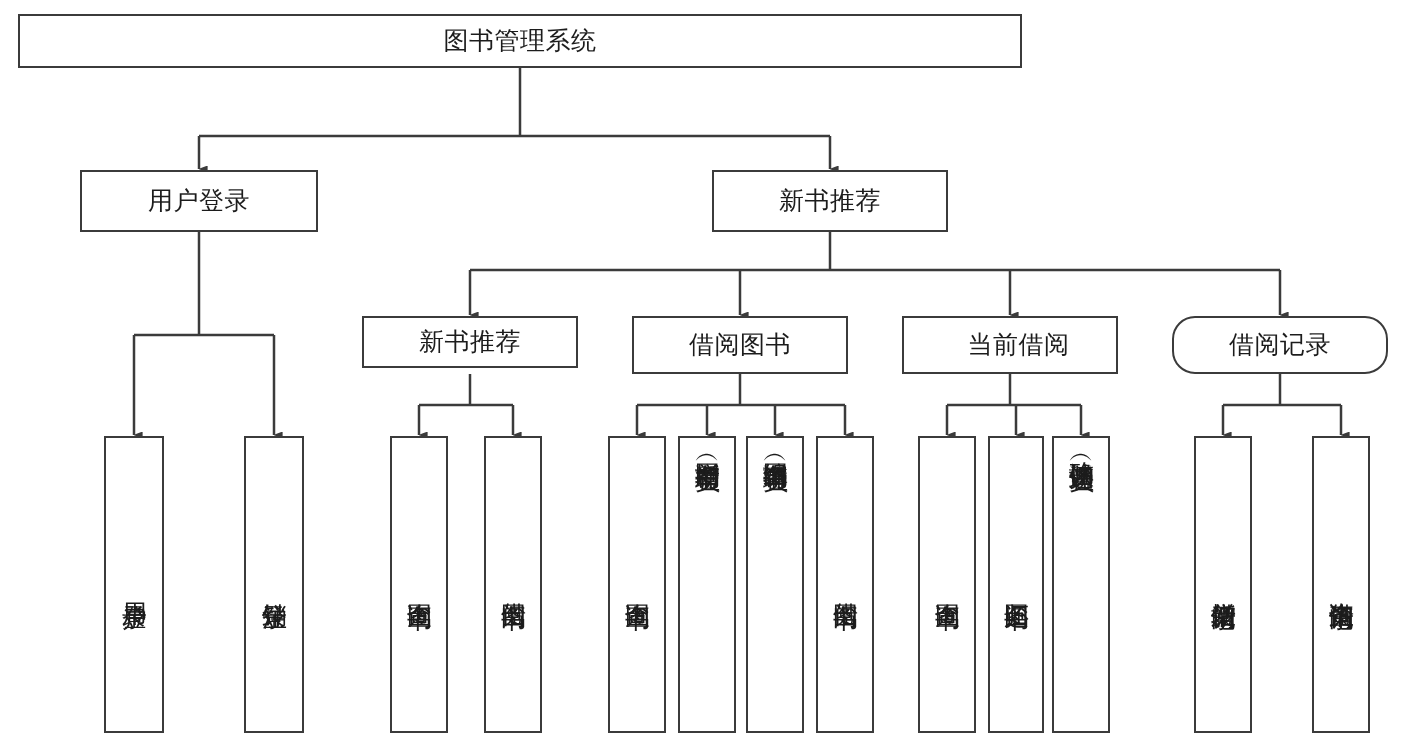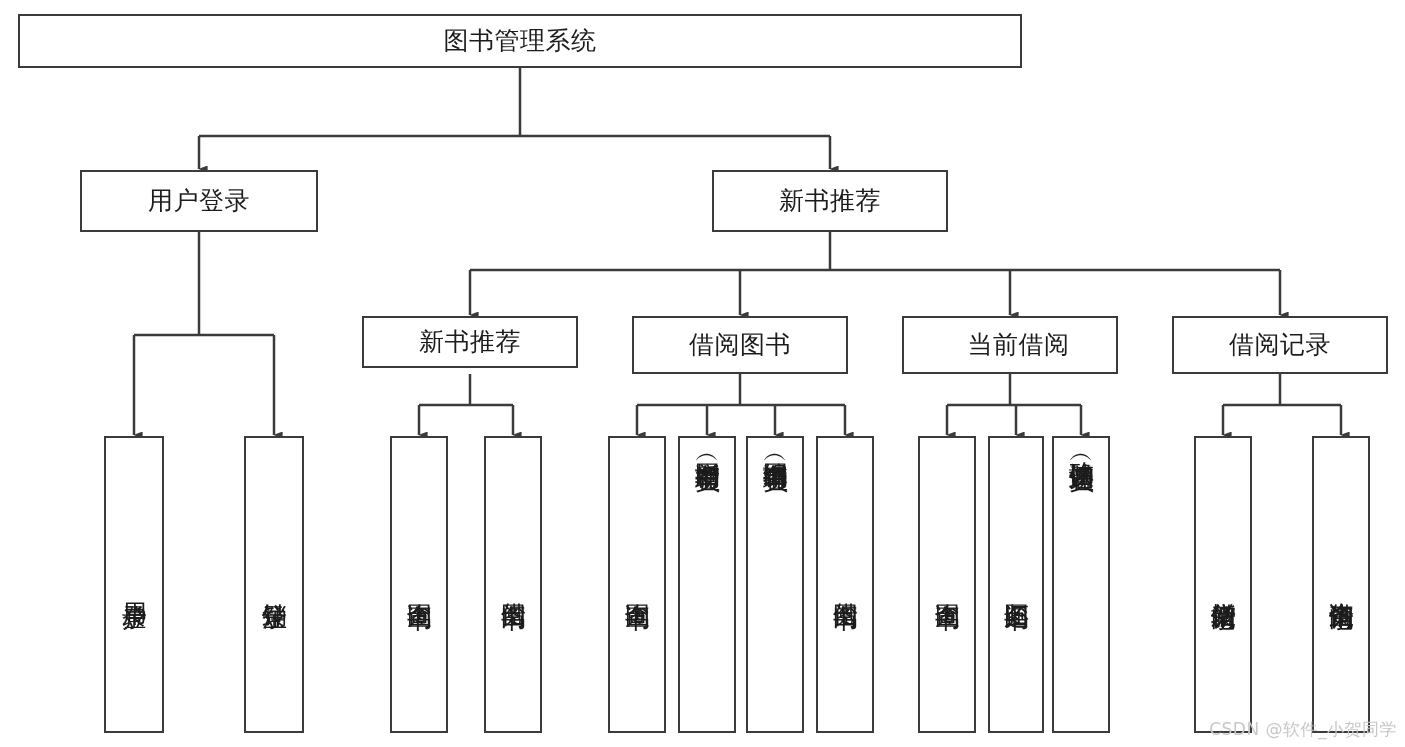--- a/index.html
+++ b/index.html
@@ -127,21 +127,21 @@
       </div>
       <div class="node node-h" style="left: 362px; top: 316px; width: 216px; height: 52px;">
         <span>新书推荐</span>
       </div>
       <div class="node node-h" style="left: 632px; top: 316px; width: 216px; height: 58px;">
         <span>借阅图书</span>
       </div>
       <div class="node node-h" style="left: 902px; top: 316px; width: 216px; height: 58px; padding-left: 17px;">
         <span>当前借阅</span>
       </div>
-      <div class="node node-h" style="left: 1172px; top: 316px; width: 216px; height: 58px;">
+      <div class="node node-h" style="left: 1172px; top: 316px; width: 216px; height: 58px; border-radius: 23px;">
         <span>借阅记录</span>
       </div>
       <div class="node node-v" style="left: 104px; top: 436px; width: 60px; height: 297px;">
         <span>用户登录</span>
       </div>
       <div class="node node-v" style="left: 244px; top: 436px; width: 60px; height: 297px;">
         <span>注销登录</span>
       </div>
       <div class="node node-v" style="left: 390px; top: 436px; width: 58px; height: 297px;">
         <span>查询图书</span>
@@ -171,14 +171,13 @@
         <span>确认归还（管理员）</span>
       </div>
       <div class="node node-v" style="left: 1194px; top: 436px; width: 58px; height: 297px;">
         <span>新增借阅记录</span>
       </div>
       <div class="node node-v" style="left: 1312px; top: 436px; width: 58px; height: 297px;">
         <span>查询借阅记录</span>
       </div>
     </div>
 
-  <div class="watermark">CSDN @软件_小贺同学</div>
 </div>
 
 </body></html>

